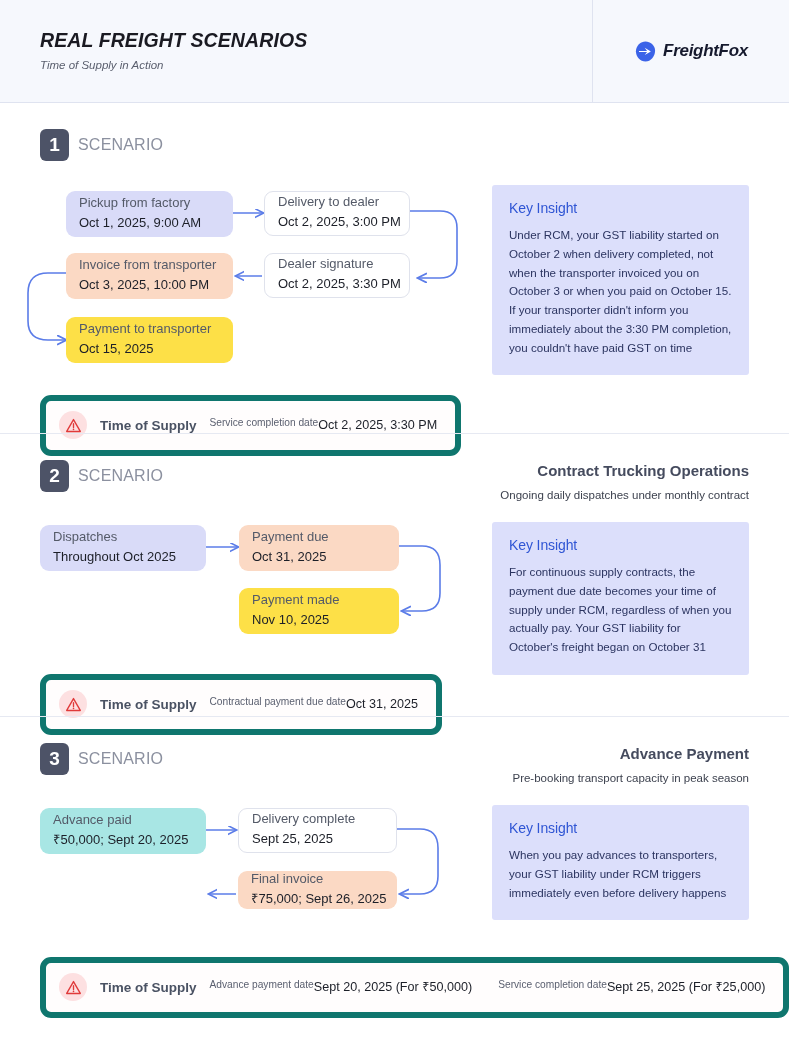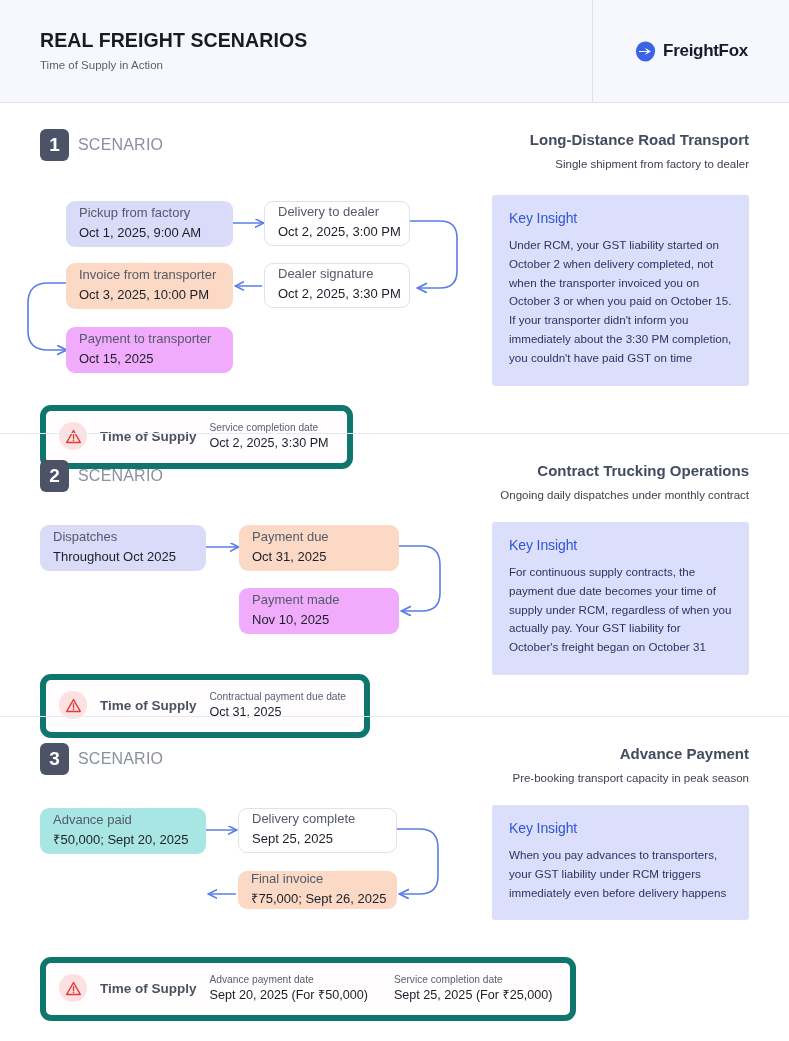--- a/index.html
+++ b/index.html
@@ -14,20 +14,21 @@
   .page { position: relative; width: 789px; height: 1041px; overflow: hidden; background:#fff; }
 
   
   .header {
     position: relative;
     height: 103px;
     background: #f6f8fd;
     border-bottom: 1px solid #dfe3f0;
     display: flex;
     align-items: stretch;
+    font-style: italic;
   }
   .header-left {
     flex: 0 0 593px;
     display: flex;
     flex-direction: column;
     justify-content: center;
     padding-left: 40px;
     border-right: 1px solid #dfe3f0;
   }
   .header-title {
@@ -129,21 +130,21 @@
   }
   .node-value {
     margin-top: 2px;
     font-size: 13px;
     color: #1c1f28;
     line-height: 1.35;
     white-space: nowrap;
   }
   .n-lavender { background: #d9dbf8; }
   .n-peach    { background: #fbd9c4; }
-  .n-green    { background: #f0abfc; }
+  .n-green    { background: #fde047; }
   .n-teal     { background: #a8e6e4; }
   .n-plain    { background: #ffffff; border: 1px solid #dfe2ec; }
 
   
   .conn {
     position: absolute;
     top: 0; left: 0;
     pointer-events: none;
     overflow: visible;
   }
@@ -184,21 +185,21 @@
     display: flex; align-items: center; justify-content: center;
     flex: 0 0 28px;
   }
   .tos-title {
     font-size: 13.5px;
     font-weight: bold;
     color: #4a5263;
     white-space: nowrap;
   }
   .tos-items { display: flex; gap: 26px; }
-  .tos-item { display: flex; flex-direction: column; }
+  .tos-item { display: flex; }
   .tos-item-label {
     font-size: 10.2px;
     color: #5b6070;
     line-height: 1.3;
     white-space: nowrap;
   }
   .tos-item-value {
     margin-top: 1px;
     font-size: 12.6px;
     color: #1c1f28;
@@ -225,24 +226,20 @@
         <div class="logo-text">FreightFox</div>
       </div>
     </div>
   </div>
 
   <div class="scenario" style="height:330px;">
     <div class="sc-top">
       <div class="sc-label">
         <div class="sc-num">1</div>
         <div class="sc-word">SCENARIO</div>
-      </div>
-      <div class="sc-heading">
-        <div class="sc-heading-title">Long-Distance Road Transport</div>
-        <div class="sc-heading-sub">Single shipment from factory to dealer</div>
       </div>
     </div>
 
     <div class="sc-body" style="margin-top:20px;">
       <div class="sc-flow" style="height:200px;">
         <div class="flow-canvas" style="height:200px;">
           <svg class="conn" width="452" height="200">
             <defs>
               <marker id="ah1" markerWidth="7" markerHeight="7" refX="5.6" refY="3" orient="auto">
                 <path d="M0,0 L6,3 L0,6" fill="none" stroke="#5b7ce8" stroke-width="1.1"></path>

